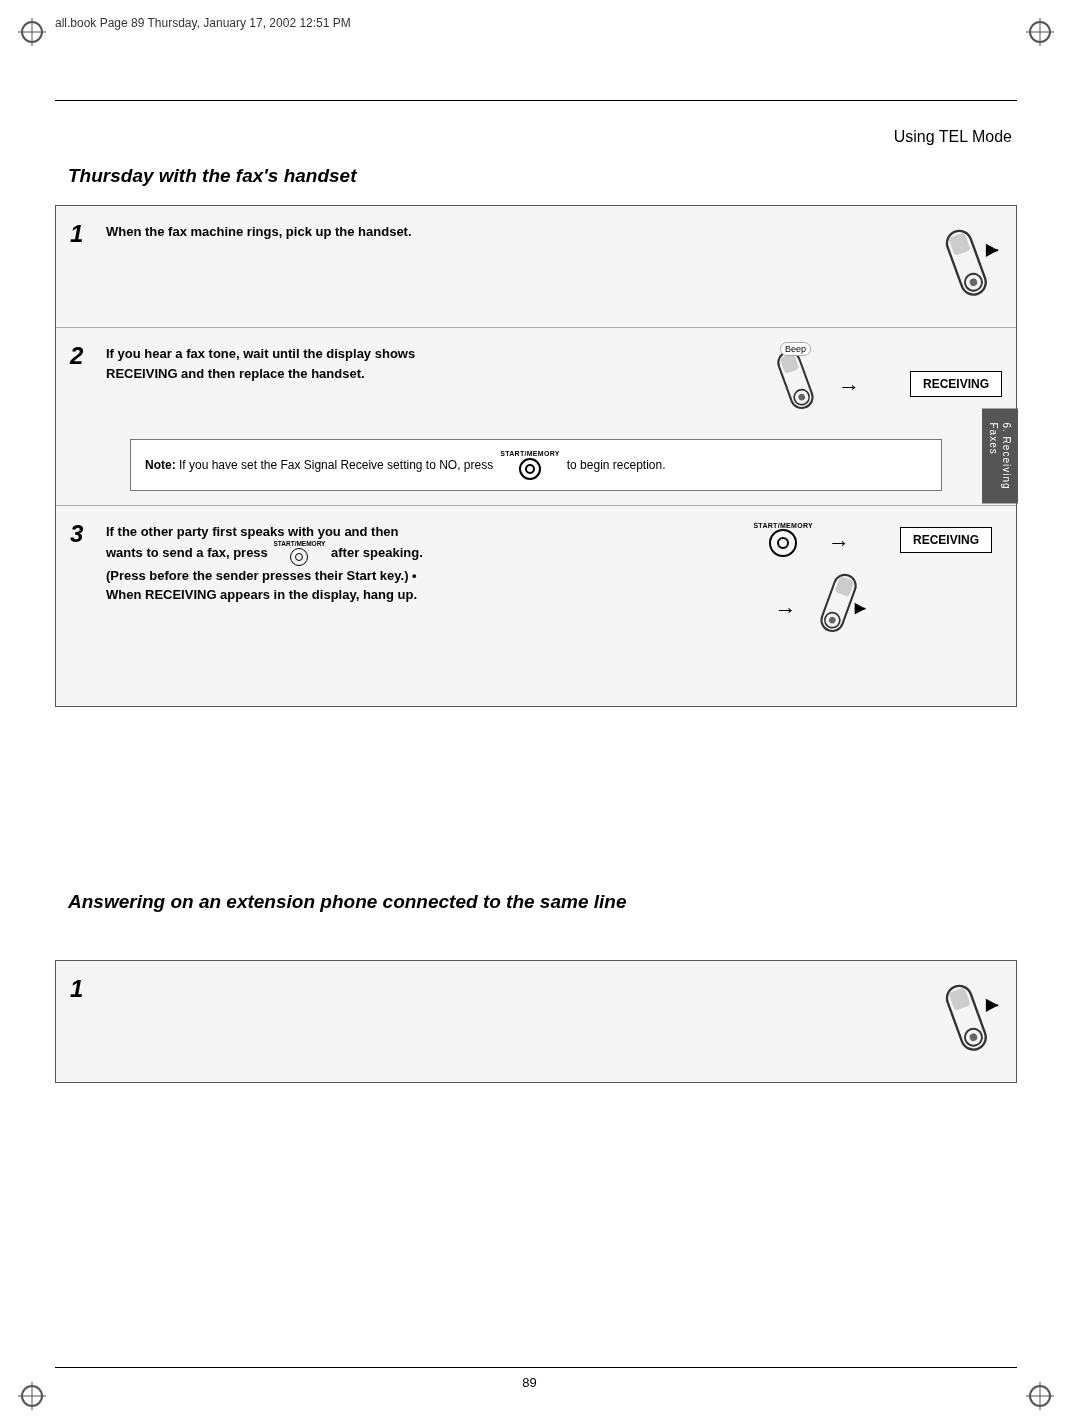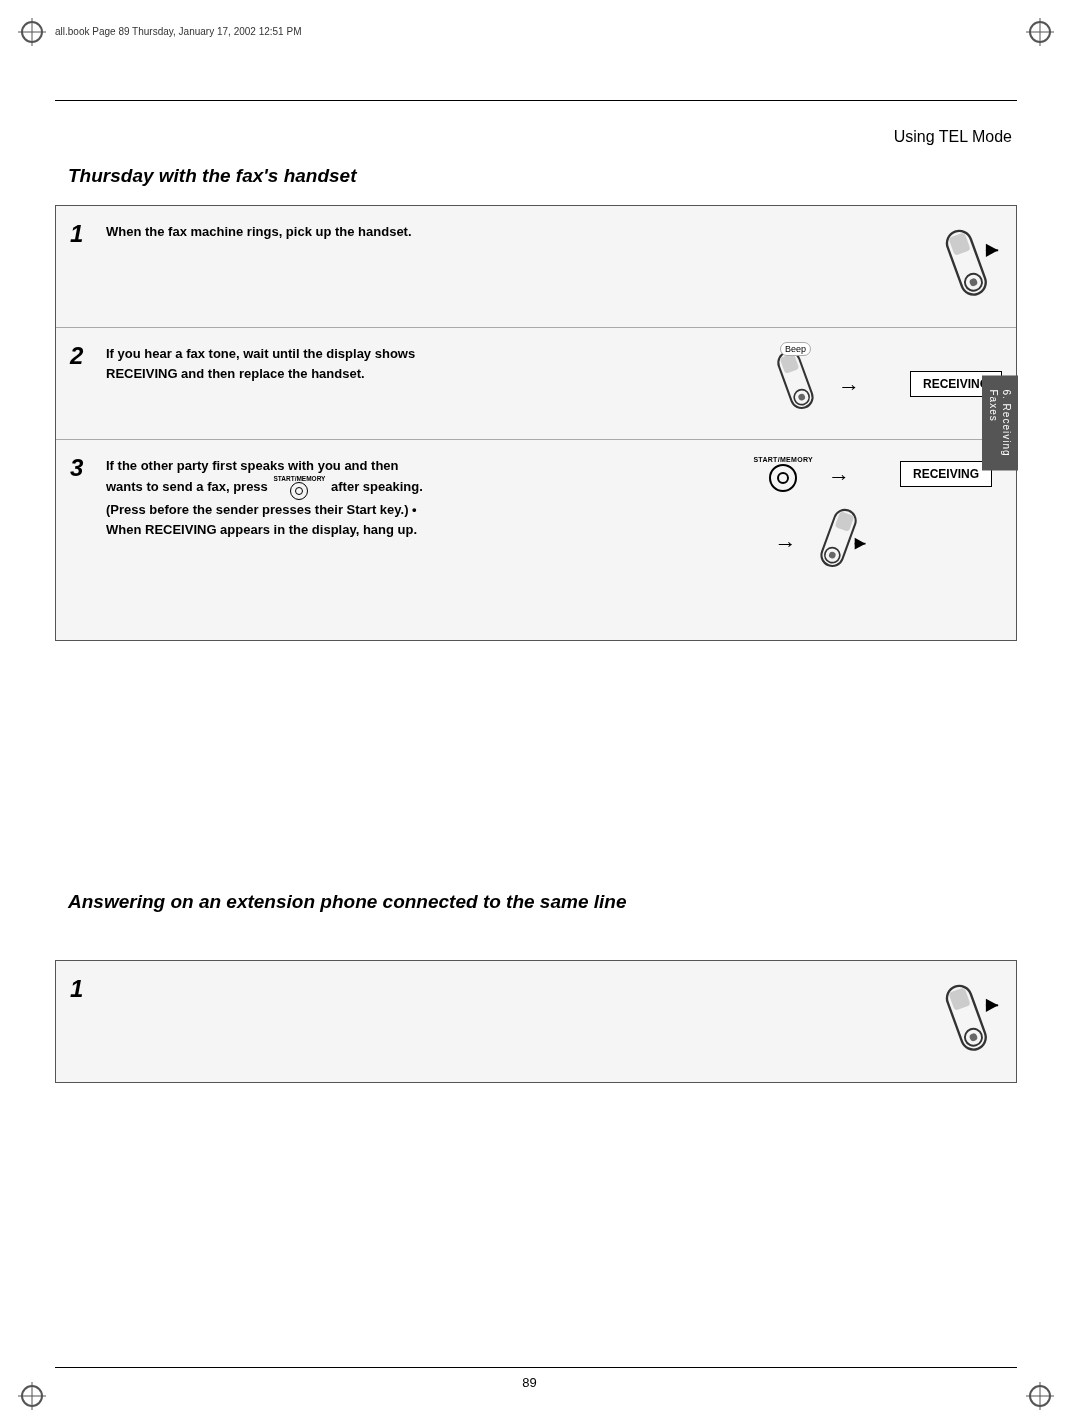--- a/index.html
+++ b/index.html
@@ -38,22 +38,22 @@
       transform: translateY(-50%);
     }
     .reg-cross-v {
       position: absolute;
       left: 50%; top: 0; bottom: 0;
       width: 1px; background: #555;
       transform: translateX(-50%);
     }
     .header-file-info {
       position: absolute;
-      top: 26px; left: 55px;
-      font-size: 10px;
+      top: 16px; left: 55px;
+      font-size: 12px;
       color: #333;
     }
 
     
     .page-title {
       position: absolute;
       top: 128px;
       right: 60px;
       font-size: 16px;
       font-weight: normal;
@@ -387,20 +387,34 @@
                 <ellipse cx="35" cy="65" rx="4" ry="4" fill="#666"></ellipse>
               </g>
             </svg>
           </div>
           <span class="arrow-right">→</span>
           <div class="receiving-box">RECEIVING</div>
         </div>
       </div>
     </div>
 
+    <div class="note-row">
+      <div class="note-box">
+        <span class="note-text">
+          <span><strong>Note:</strong> If you have set the Fax Signal Receive setting to NO, press</span>
+          <span class="start-memory-btn">
+            <span class="start-memory-label">START/MEMORY</span>
+            <span class="start-memory-circle">
+              <span class="start-memory-inner"></span>
+            </span>
+          </span>
+          <span>to begin reception.</span>
+        </span>
+      </div>
+    </div>
   </div>
 
   <div style="height:1px; background:#aaa; margin:0 0;"></div>
 
   <div class="step-row" style="align-items:flex-start; border-bottom:none; position:relative; min-height: 200px;">
     <span class="step-number">3</span>
     <div style="flex:1; max-width:320px;">
       <span class="step-text">
         If the other party first speaks with you and then wants to send a fax, press
         <span class="sm-inline">

